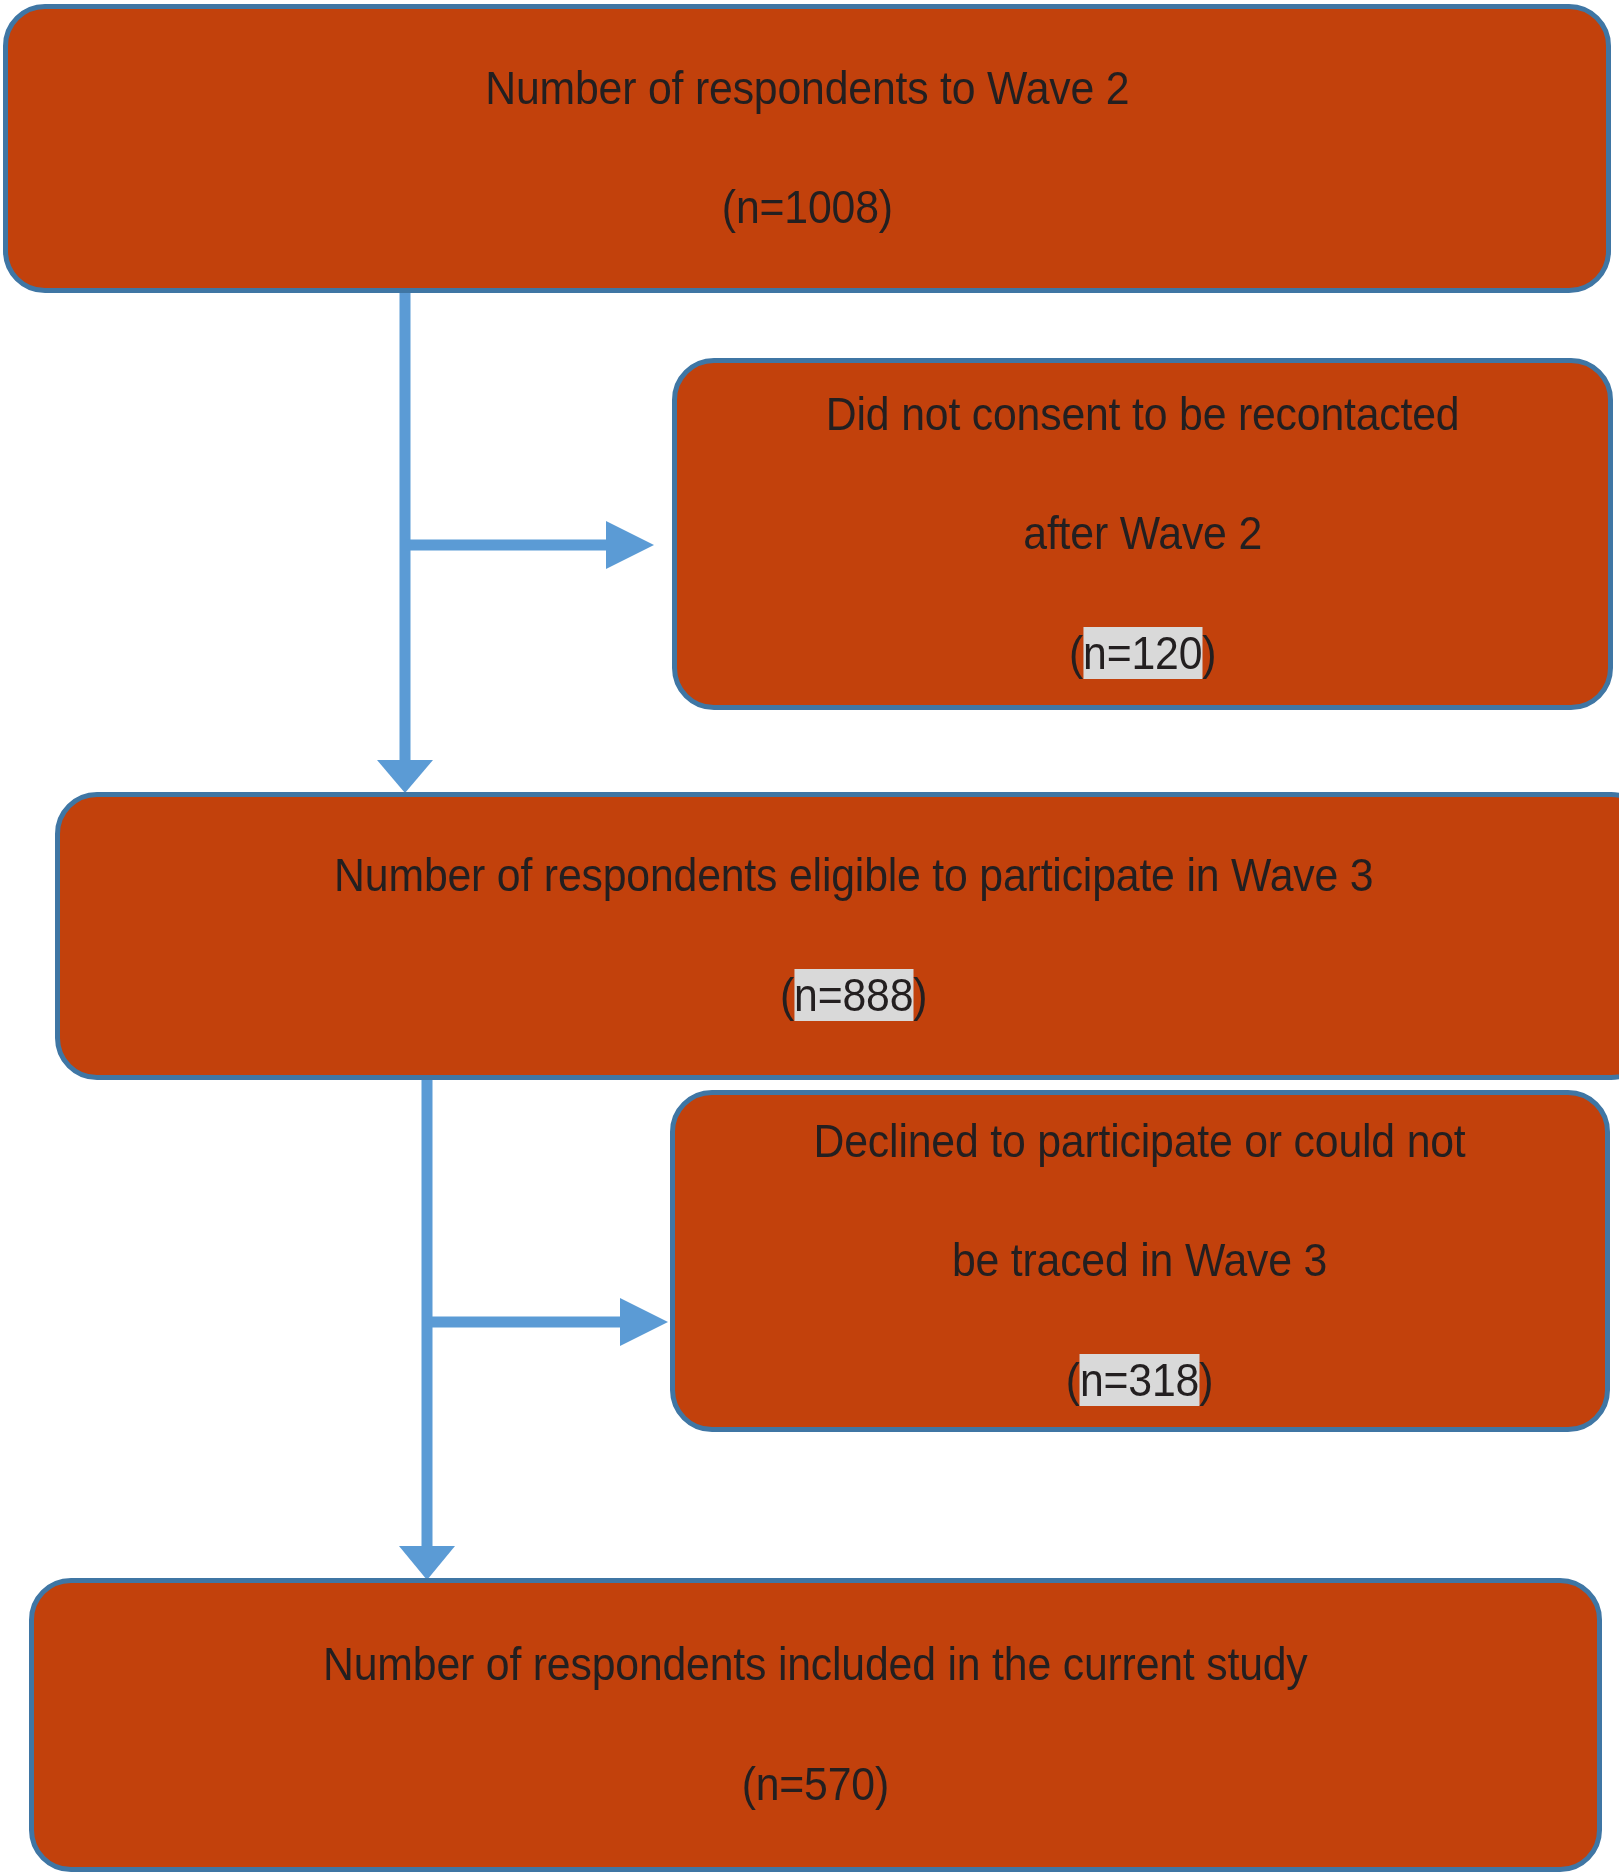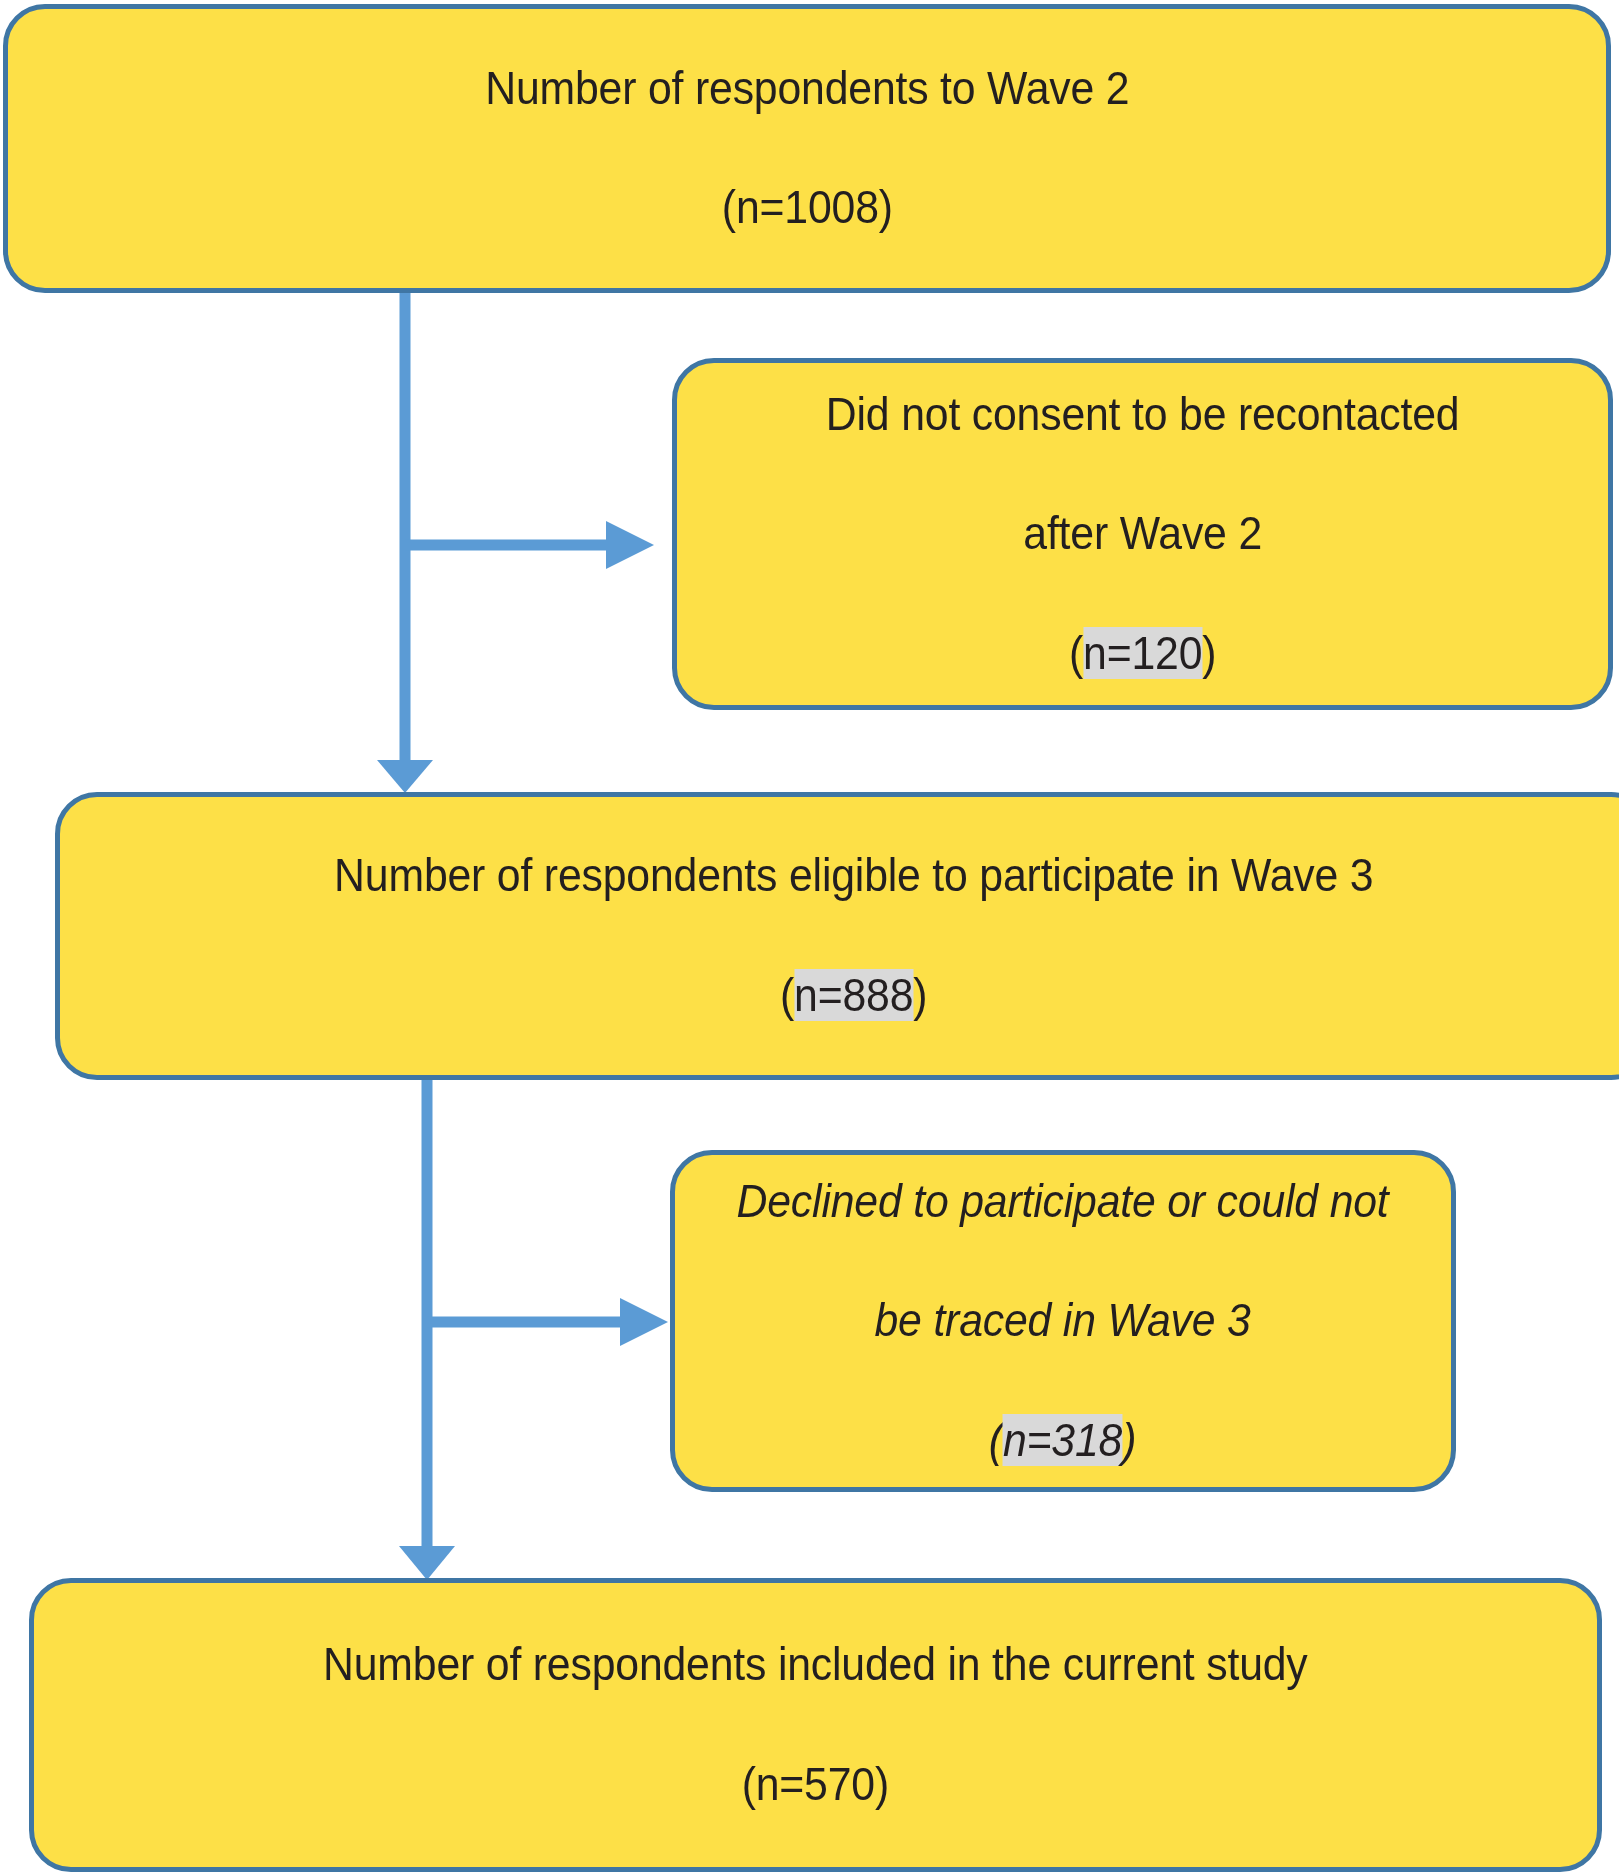--- a/index.html
+++ b/index.html
@@ -15,21 +15,21 @@
     width: 1619px;
     height: 1874px;
     background: #ffffff;
     overflow: hidden;
   }
   .node-box {
     position: absolute;
     box-sizing: border-box;
     border: 5px solid #3f76a4;
     border-radius: 42px;
-    background: #fde047;
+    background: #c2410c;
     display: flex;
     align-items: center;
     justify-content: center;
     text-align: center;
   }
   .node-text {
     font-size: 46px;
     line-height: 1.30;
     color: #231f20;
     letter-spacing: -0.2px;
@@ -50,21 +50,21 @@
   #box-wave2-respondents {
     left: 3px;  top: 4px;   width: 1608px; height: 289px;
   }
   #box-no-consent {
     left: 672px; top: 358px; width: 941px;  height: 352px;
   }
   #box-eligible-wave3 {
     left: 17px;  top: 792px; width: 1598px; height: 288px; margin-left: 38px;
   }
   #box-declined {
-    left: 670px; top: 1150px; width: 786px; height: 342px; font-style: italic;
+    left: 670px; top: 1090px; width: 940px; height: 342px;
   }
   #box-included {
     left: 29px;  top: 1578px; width: 1573px; height: 294px;
   }
 
   
   #connectors {
     position: absolute;
     left: 0; top: 0;
     width: 1619px;

